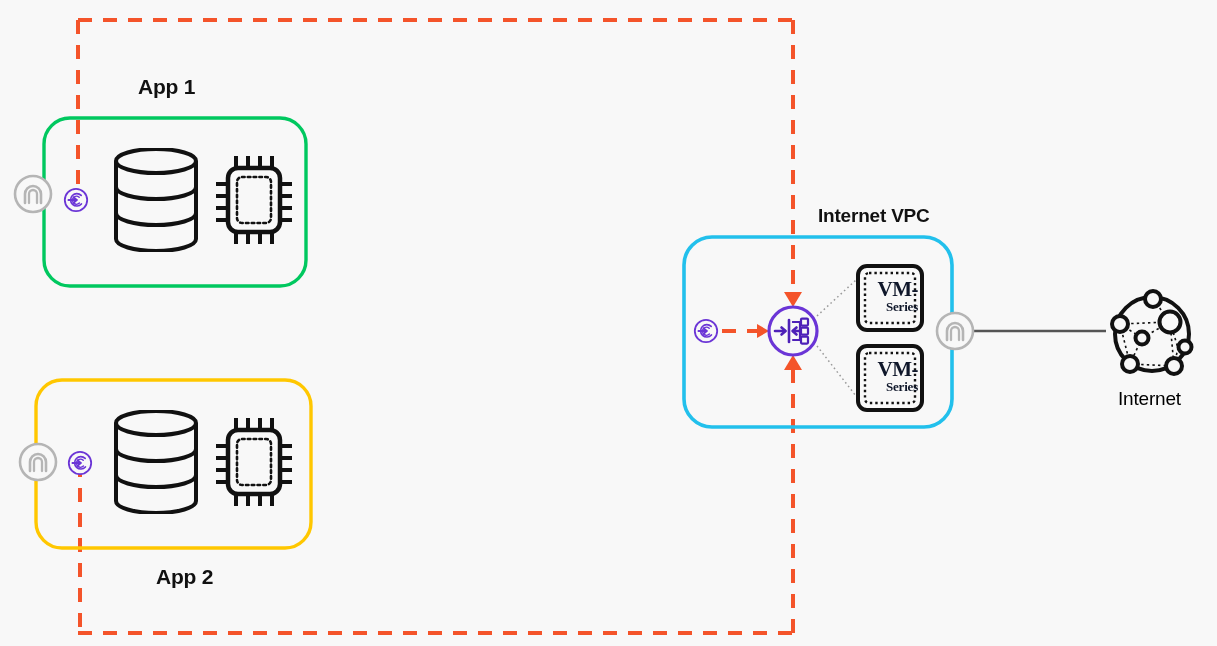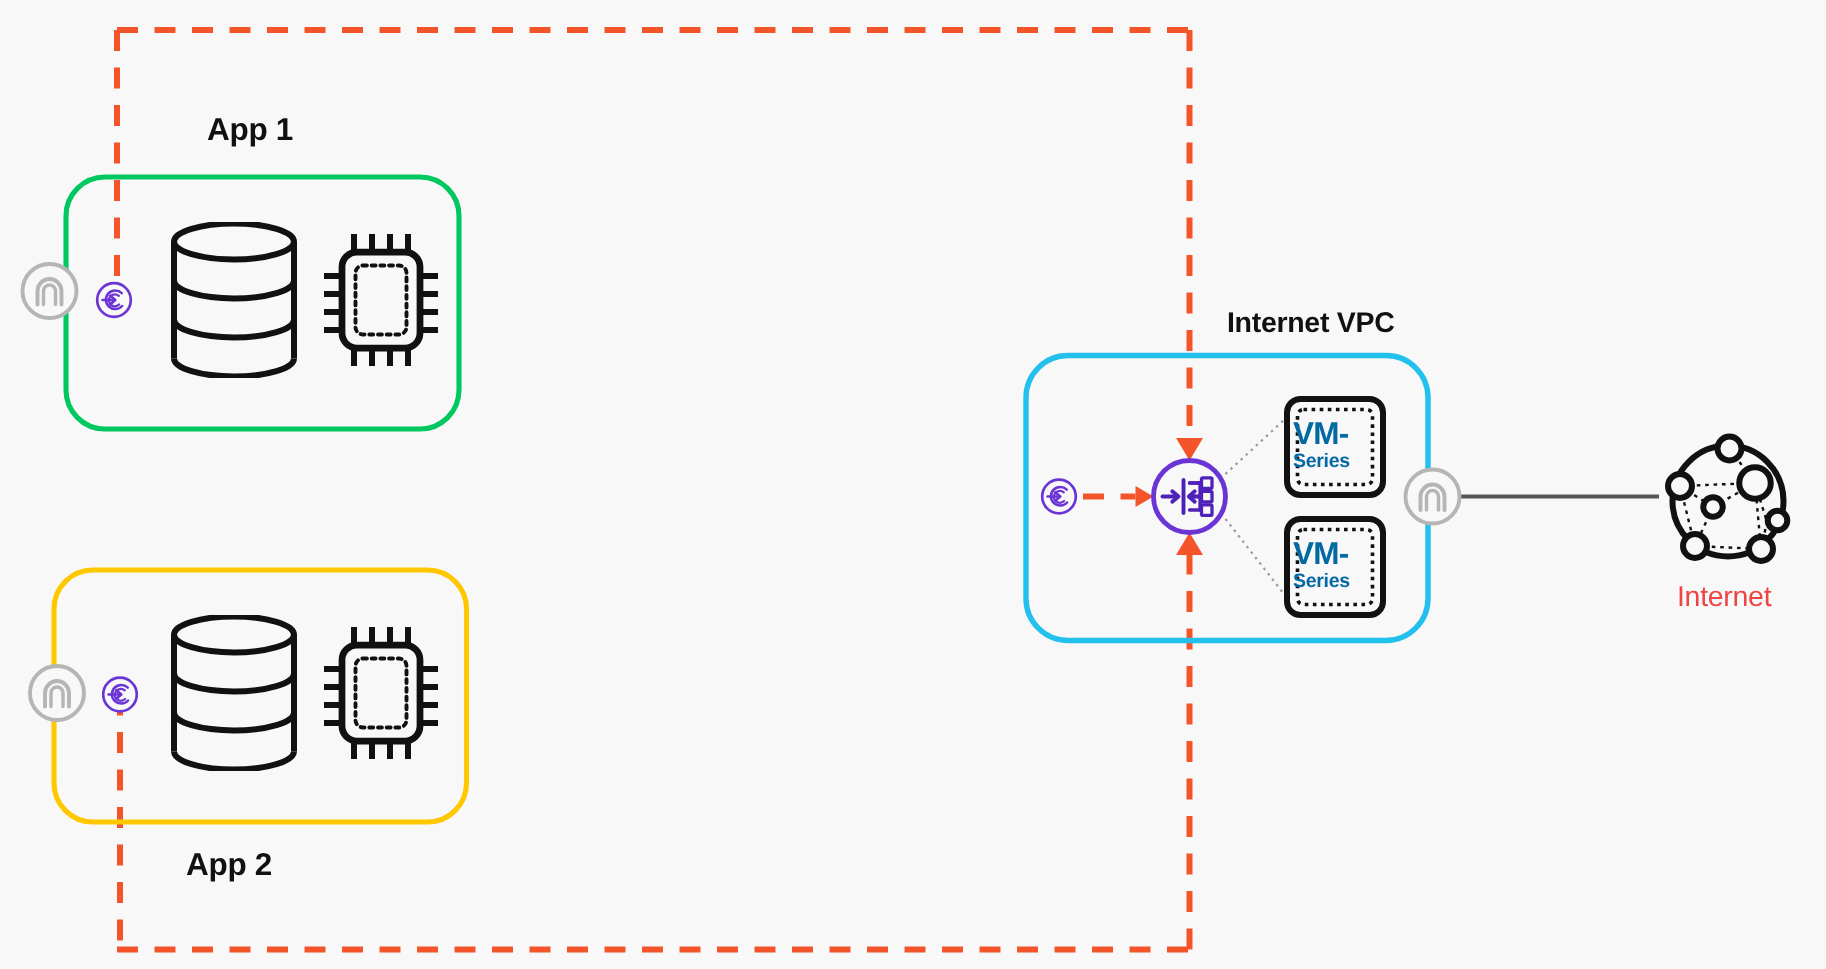--- a/index.html
+++ b/index.html
@@ -15,31 +15,31 @@
 
   .lbl{
     position:absolute;
     font-family:"Liberation Sans", sans-serif;
     font-weight:bold;
     color:#111111;
     white-space:nowrap;
     letter-spacing:-0.2px;
   }
   #app1-title{left:138px;top:75px;font-size:21px;}
-  #app2-title{left:124px;top:565px;font-size:21px;}
+  #app2-title{left:156px;top:565px;font-size:21px;}
   #vpc-title{left:818px;top:205px;font-size:19px;}
   #internet-label{
     left:1118px;top:388px;font-size:19px;
-    font-weight:normal;color:#ef4444;
+    font-weight:normal;color:#000000;
   }
   .vmtext{
     position:absolute;
-    font-family:Liberation Sans, sans-serif;
-    color:#0369a1;
-    text-align:left;
+    font-family:Liberation Serif, serif;
+    color:#0f172a;
+    text-align:right;
     line-height:1.0;
     white-space:nowrap;
     pointer-events:none;
   }
   .vmtext .l1{display:block;font-size:21px;font-weight:bold;letter-spacing:-0.5px;}
   .vmtext .l2{display:block;font-size:13px;font-weight:bold;letter-spacing:-0.2px;}
   #vm1-text{left:862px;top:279px;width:56px;}
   #vm2-text{left:862px;top:359px;width:56px;}
 </style>
 </head>

